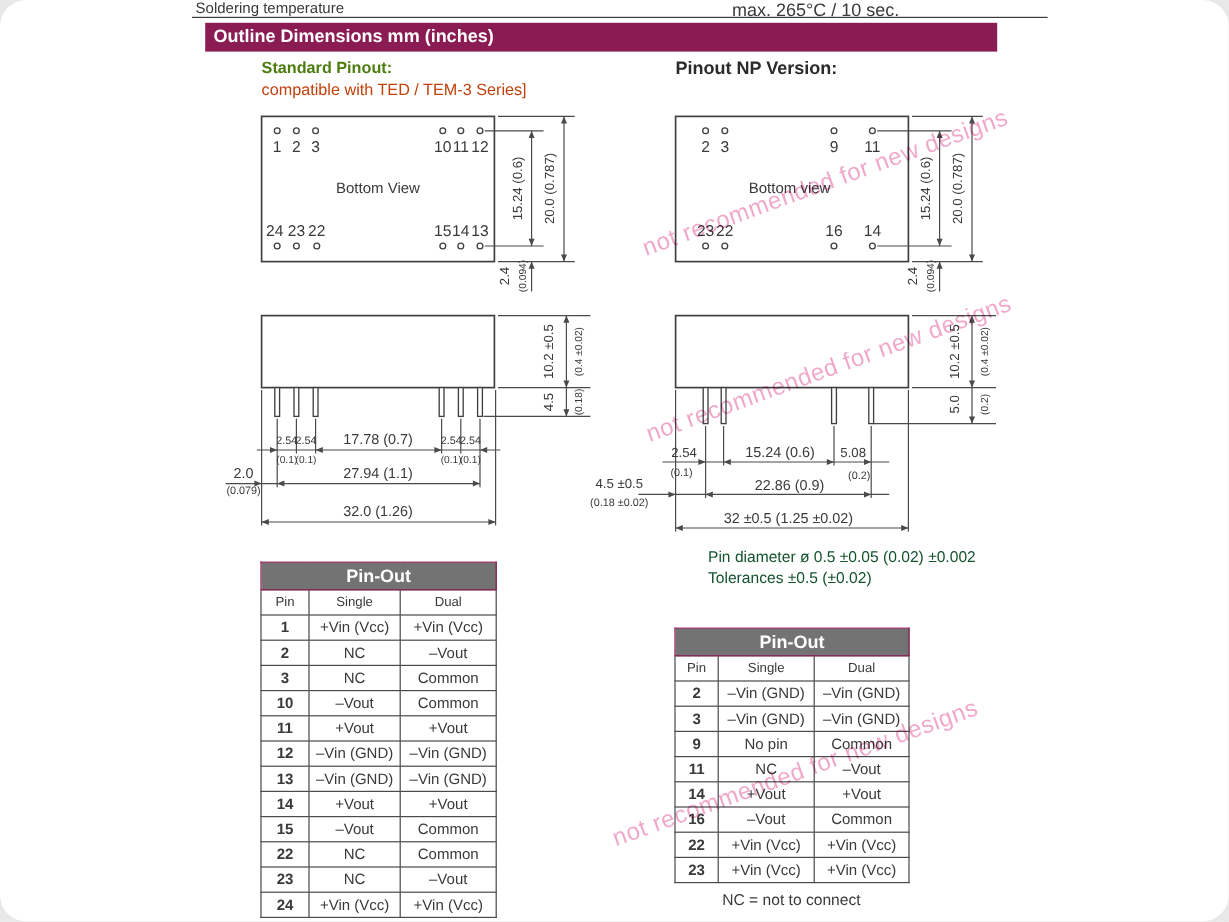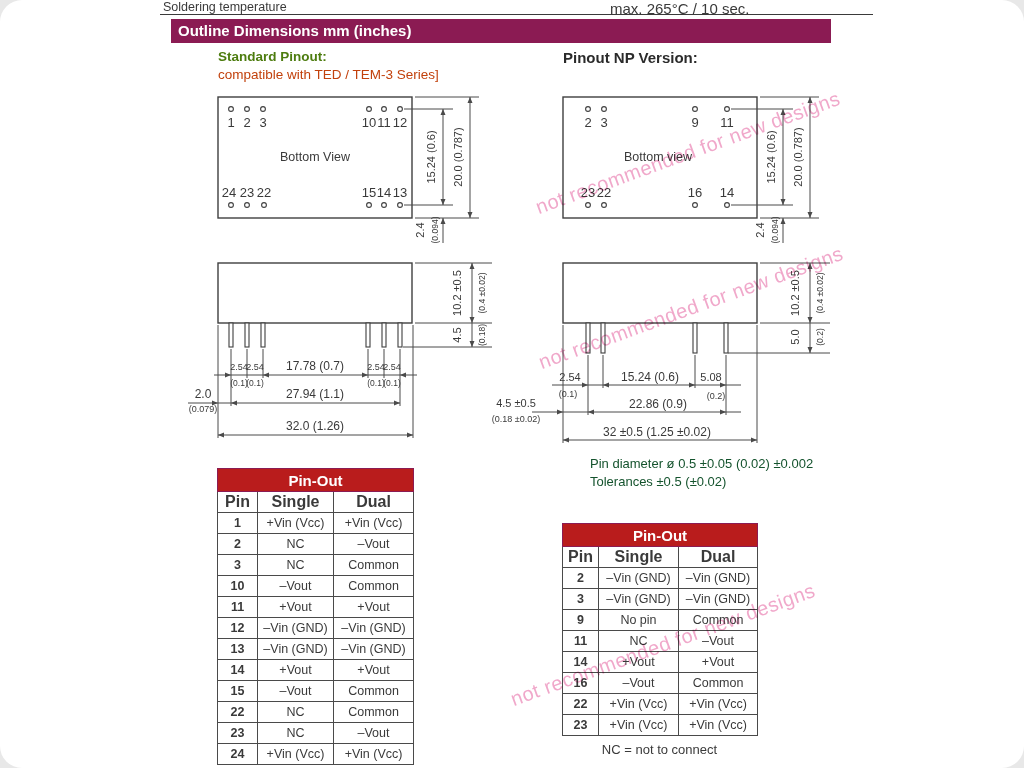--- a/index.html
+++ b/index.html
@@ -27,22 +27,22 @@
   .pn{font-size:13px;text-anchor:middle;}
   .bv{font-size:12.5px;text-anchor:middle;}
   .d12{font-size:12px;text-anchor:middle;}
   .d11{font-size:11px;text-anchor:middle;}
   .d9{font-size:9px;text-anchor:middle;}
   .d8{font-size:8.5px;text-anchor:middle;}
   table.pinout{position:absolute;border-collapse:collapse;table-layout:fixed;
                border:1.5px solid #4a4a4a;background:#fff;}
   table.pinout td,table.pinout th{border:1px solid #4a4a4a;text-align:center;
                font-size:12.5px;padding:0;height:20px;color:#3a3a3a;}
-  table.pinout .ttl{background:#b91c1c;color:#fff;font-size:15px;font-weight:bold;height:22px;border:1px solid #8b1b53;}
-  table.pinout th{font-weight:bold;font-size:16px;}
+  table.pinout .ttl{background:#737373;color:#fff;font-size:15px;font-weight:bold;height:22px;border:1px solid #8b1b53;}
+  table.pinout th{font-weight:normal;font-size:11px;}
   table.pinout td.pin{font-weight:bold;}
   .tbl-std{left:217px;top:468px;width:196px;}
   .tbl-np{left:562px;top:523px;width:195px;}
   .wm{position:absolute;color:#ef9fc5;font-size:20px;letter-spacing:.5px;white-space:nowrap;
       transform:translate(-50%,-50%) rotate(-20deg);mix-blend-mode:multiply;opacity:.9;}
 </style>
 </head>
 <body>
 
 <div class="page">

